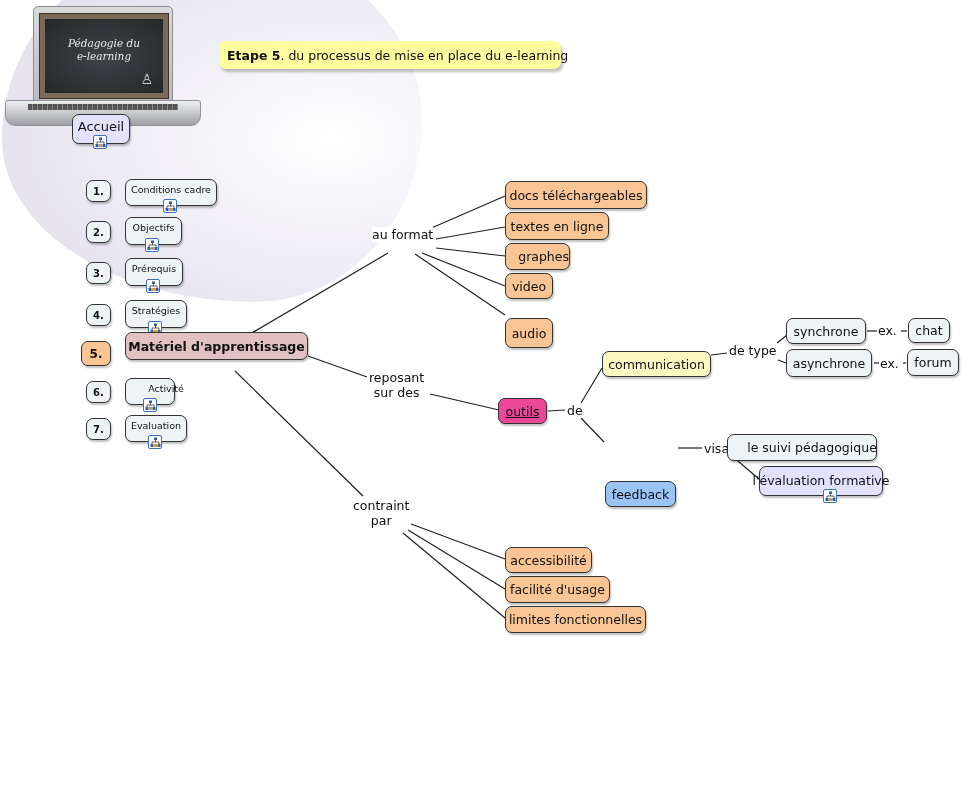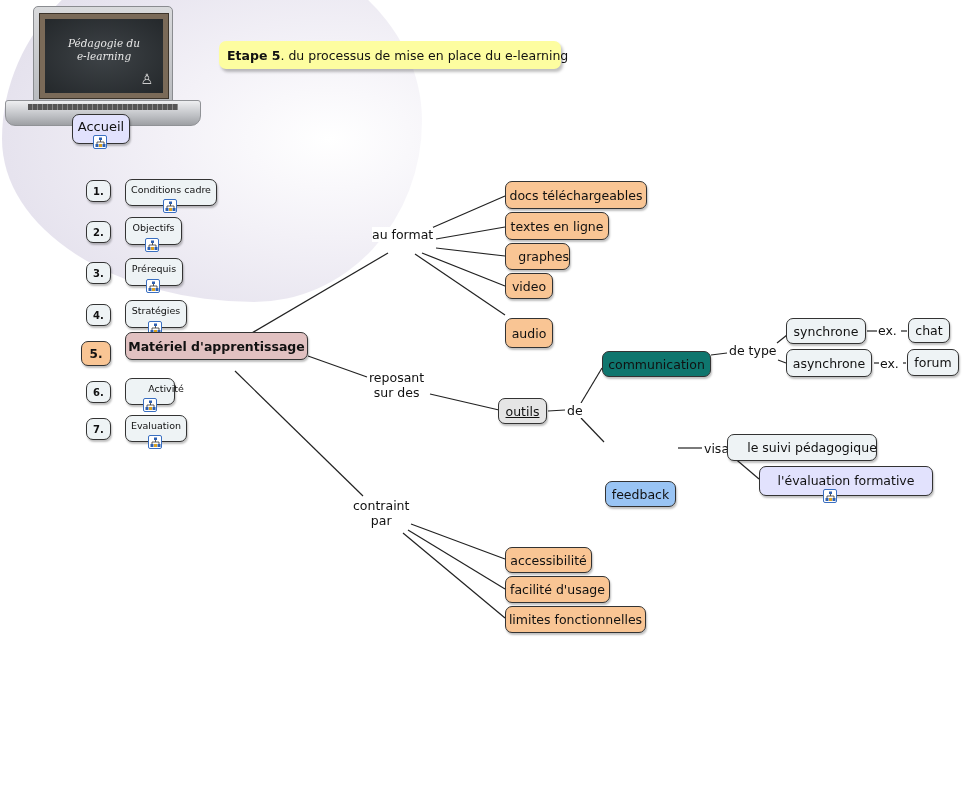--- a/index.html
+++ b/index.html
@@ -29,22 +29,22 @@
   .node {
     position:absolute; box-sizing:border-box;
     border:1.3px solid #333; border-radius:7px;
     box-shadow:1px 2px 2px rgba(0,0,0,0.25);
     display:flex; align-items:center; justify-content:center;
     white-space:nowrap; font-size:12.5px; color:#111;
     cursor:pointer;
   }
   .grey { background:#eef3f5; }
   .orange { background:#f9c594; }
-  .yellow { background:#0f766e; }
-  .green { background:#e5e5e5;text-decoration:underline; }
+  .yellow { background:#fef9c3; }
+  .green { background:#ec4899;text-decoration:underline; }
   .blue { background:#99c4f4; }
   .lav { background:#e2e2fd; }
   .rose { background:#e1c1c1; }
   .small { font-size:9.5px; align-items:flex-start; padding-top:4px; }
   .num { font-size:10px; font-weight:bold; }
 
   .map-icon {
     position:absolute; width:14px; height:14px; box-sizing:border-box;
     border:1px solid #3a6fc1; border-radius:2px; background:#fff;
     display:flex; align-items:center; justify-content:center; cursor:pointer;
@@ -307,21 +307,21 @@
   </div>
 <div class="node grey" style="left:908px;top:318px;width:42px;height:25px;">
     <span>chat</span>
   </div>
 <div class="node grey" style="left:907px;top:349px;width:52px;height:27px;">
     <span>forum</span>
   </div>
 <div class="node grey" style="left:727px;top:434px;width:150px;height:27px;padding-left:20px;">
     <span>le suivi pédagogique</span>
   </div>
-<div class="node lav" style="left:759px;top:466px;width:174px;height:30px;align-items:flex-start;padding-top:6px;">
+<div class="node lav" style="left:759px;top:466px;width:124px;height:30px;align-items:flex-start;padding-top:6px;">
     <span>l'évaluation formative</span>
   </div>
 <div class="map-icon" style="left:823px;top:489px;">
   <svg viewBox="0 0 11 11">
       <rect x="4" y="0.5" width="3" height="2.5" fill="#2d5fb0"></rect>
       <line x1="5.5" y1="3" x2="5.5" y2="5" stroke="#333" stroke-width="0.8"></line>
       <line x1="2" y1="5" x2="9" y2="5" stroke="#333" stroke-width="0.8"></line>
       <line x1="2" y1="5" x2="2" y2="7" stroke="#333" stroke-width="0.8"></line>
       <line x1="9" y1="5" x2="9" y2="7" stroke="#333" stroke-width="0.8"></line>
       <rect x="0.5" y="7" width="3" height="3" fill="#2d5fb0"></rect>

